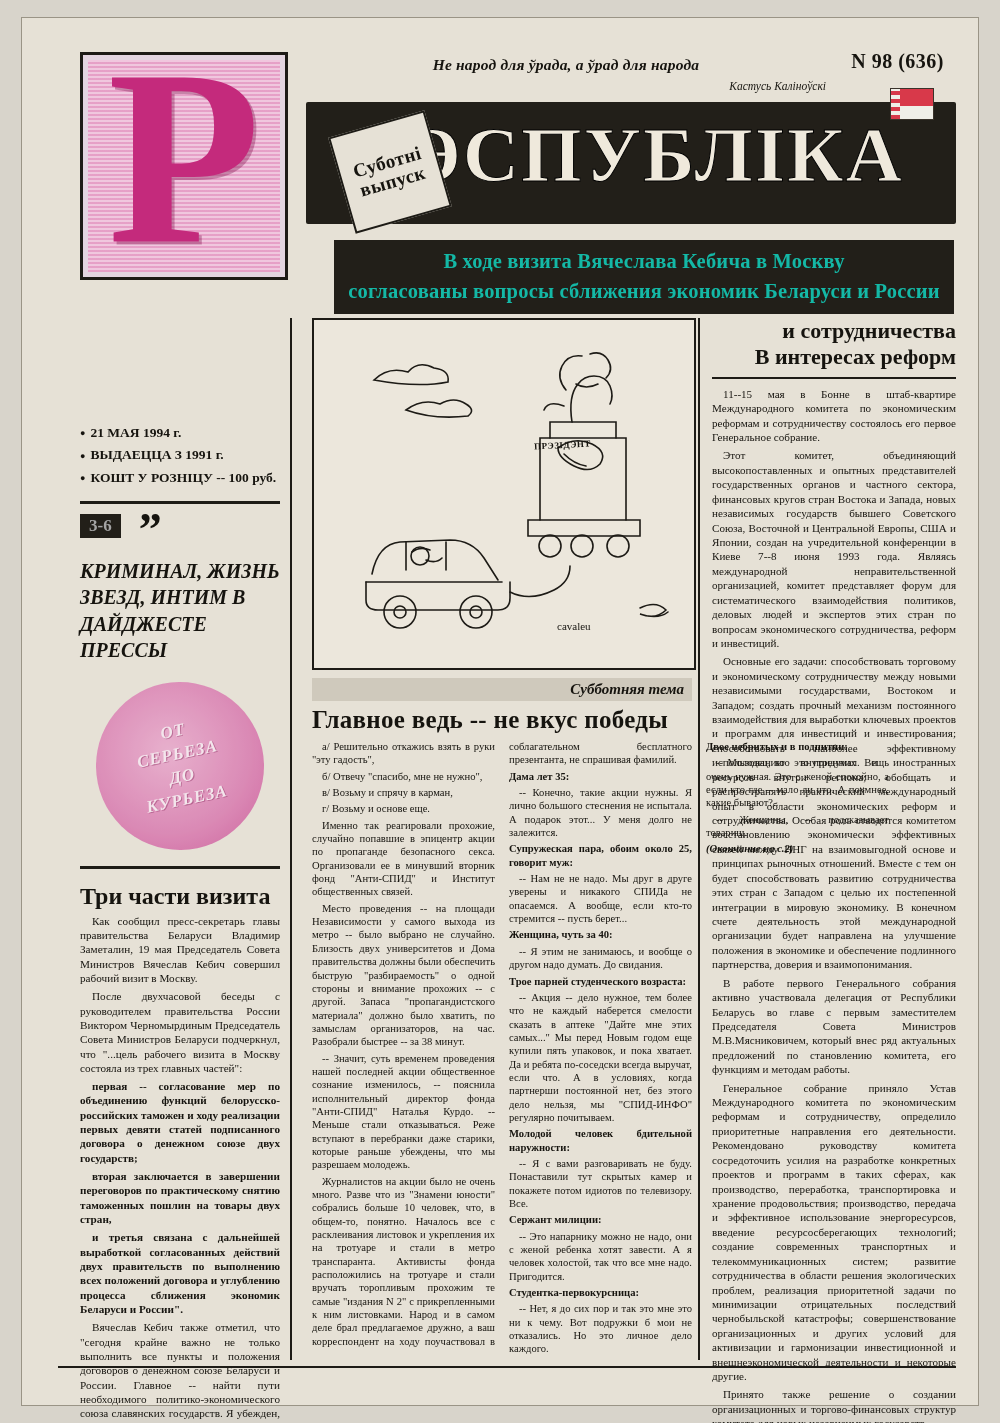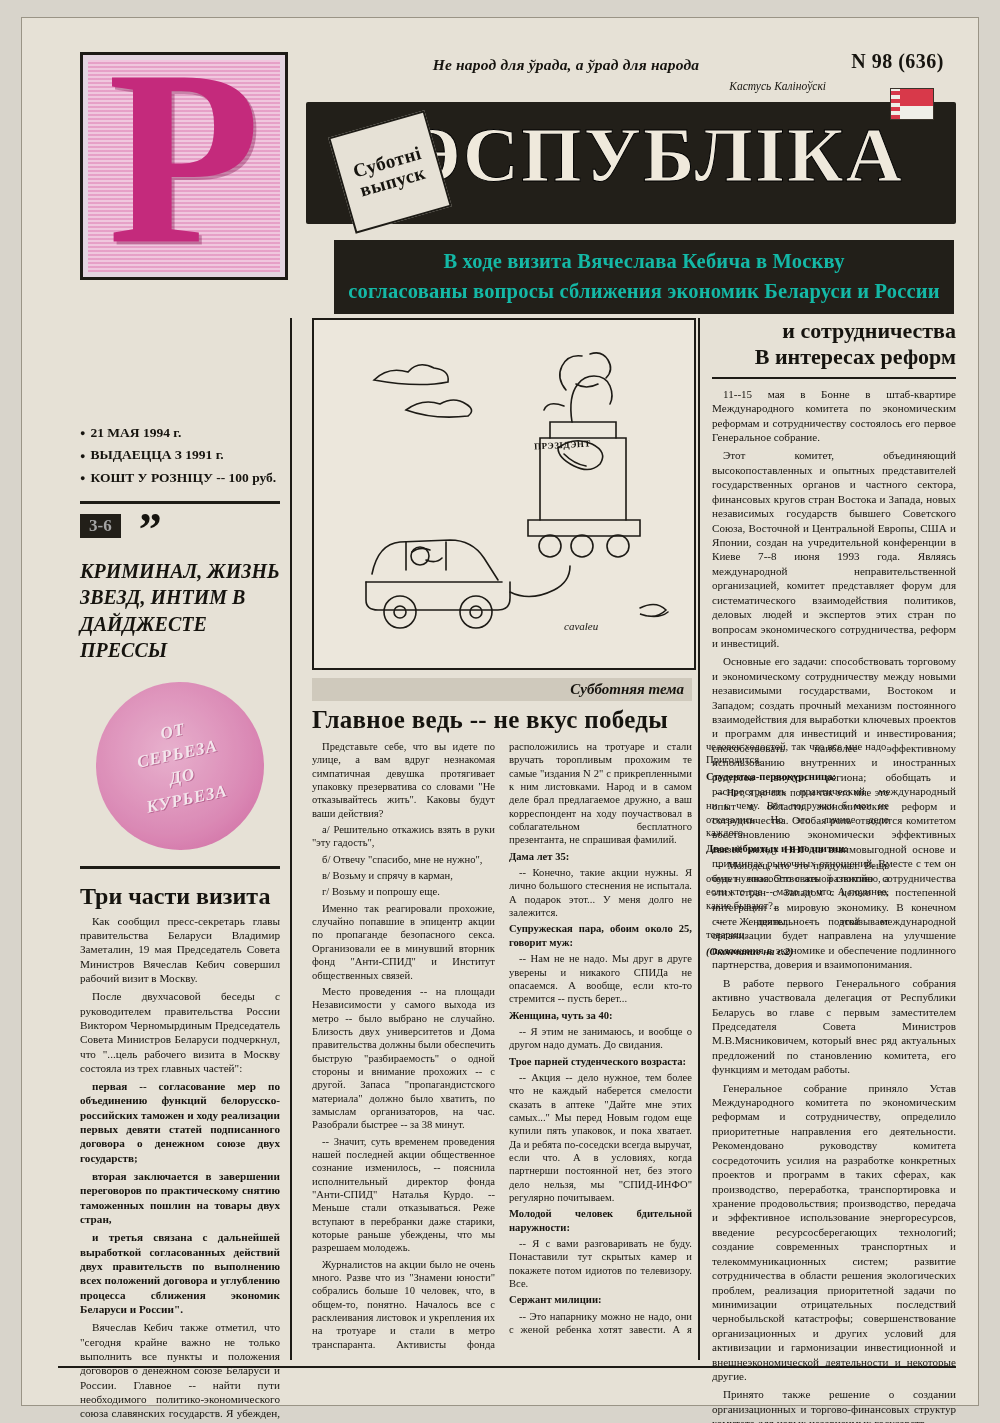--- a/index.html
+++ b/index.html
@@ -434,32 +434,31 @@
           <path d="M98 232 q8 -6 18 -2"></path>
           <path d="M112 240 q10 4 16 -2"></path>
 
           <path d="M196 272 q20 10 44 -2 q16 -8 16 -24"></path>
 
           <path d="M326 288 q16 -8 26 2 q-10 10 -26 4 q18 6 28 -2"></path>
         </g>
         <text x="246" y="110" font-family="Liberation Sans, sans-serif" font-size="8" fill="#1d1b16" transform="rotate(-2 246 110)">&nbsp;</text>
       </svg>
       <div class="cartoon-sign">ПРЭЗІДЭНТ</div>
-      <div style="position:absolute;left:250px;top:300px;font-style:italic;font-size:11px;">cavaleu</div>
+      <div style="position:absolute;left:243px;top:300px;font-size:11px;">cavaleu</div>
     </div>
 
     <div class="sat-topic">Субботняя тема</div>
     <div class="feature-head">Главное ведь --  не вкус победы</div>
 
     <div class="center-cols">
-      <p>Представьте себе, что вы идете по улице, а вам вдруг незнакомая симпатичная девушка протягивает упаковку презерватива со словами "Не отказывайтесь жить". Каковы будут ваши действия?</p>
       <p>а/ Решительно откажись взять в руки "эту гадость",</p>
       <p>б/ Отвечу "спасибо, мне не нужно",</p>
       <p>в/ Возьму и спрячу в карман,</p>
-      <p>г/ Возьму и попрошу еще.</p>
+      <p>г/ Возьму и основе еще.</p>
       <p>Именно так реагировали прохожие, случайно попавшие в эпицентр акции по пропаганде безопасного секса. Организовали ее в минувший вторник фонд "Анти-СПИД" и Институт общественных связей.</p>
       <p>Место проведения -- на площади Независимости у самого выхода из метро -- было выбрано не случайно. Близость двух университетов и Дома правительства должны были обеспечить быструю "разбираемость" о одной стороны и внимание прохожих -- с другой. Запаса "пропагандистского материала" должно было хватить, по замыслам организаторов, на час. Разобрали быстрее -- за 38 минут.</p>
       <p>-- Значит, суть временем проведения нашей последней акции общественное сознание изменилось, -- пояснила исполнительный директор фонда "Анти-СПИД" Наталья Курдо. -- Меньше стали отказываться. Реже вступают в перебранки даже старики, которые раньше убеждены, что мы разрешаем молодежь.</p>
       <p>Журналистов на акции было не очень много. Разве что из "Знамени юности" собрались больше 10 человек, что, в общем-то, понятно. Началось все с расклеивания листовок и укрепления их на тротуаре и стали в метро транспаранта. Активисты фонда расположились на тротуаре и стали вручать торопливым прохожим те самые "издания N 2" с прикрепленными к ним листовками. Народ и в самом деле брал предлагаемое дружно, а ваш корреспондент на ходу поучаствовал в соблагательном бесплатного презентанта, не спрашивая фамилий.</p>
       <p class="sub">Дама лет 35:</p>
       <p>-- Конечно, такие акции нужны. Я лично большого стеснения не испытала. А подарок этот... У меня долго не залежится.</p>
       <p class="sub">Супружеская пара, обоим около 25, говорит муж:</p>
       <p>-- Нам не не надо. Мы друг в друге уверены и никакого СПИДа не опасаемся. А вообще, если кто-то стремится -- пусть берет...</p>
       <p class="sub">Женщина, чуть за 40:</p>
       <p>-- Я этим не занимаюсь, и вообще о другом надо думать. До свидания.</p>

